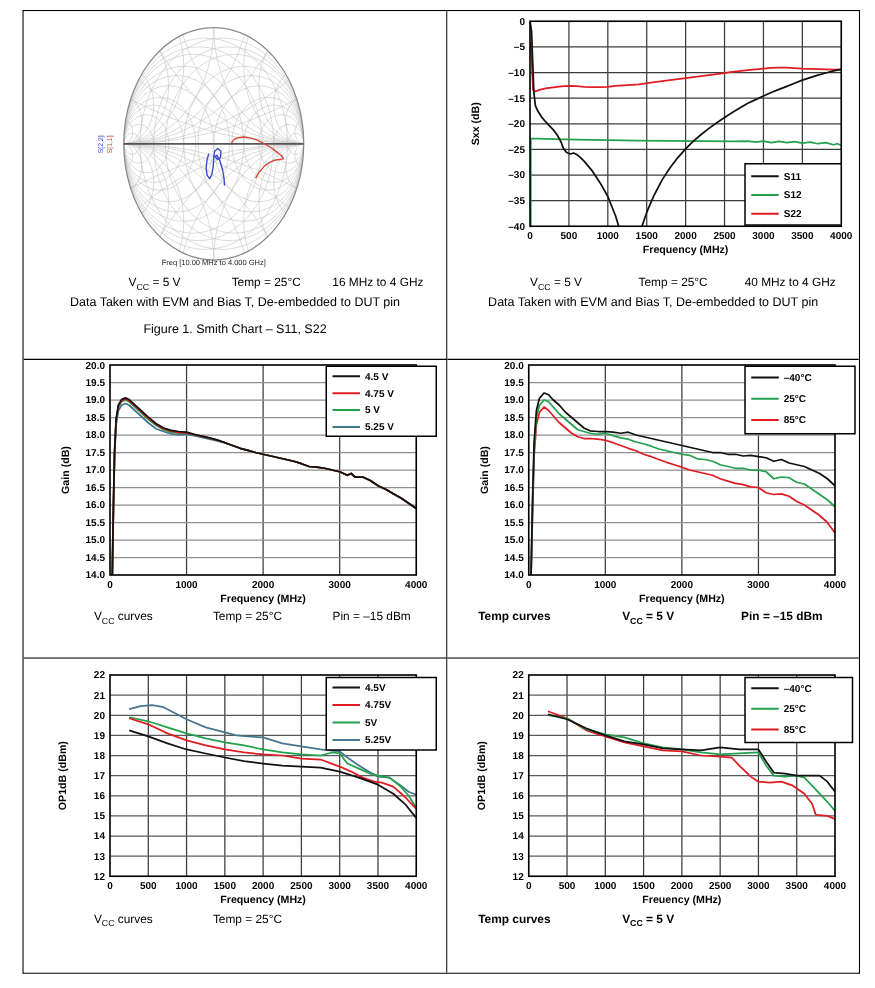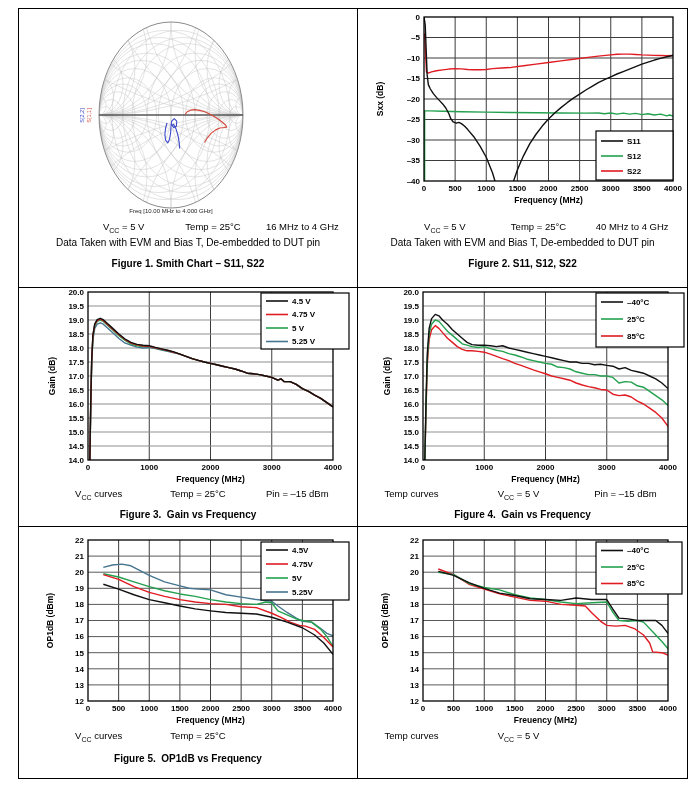--- a/index.html
+++ b/index.html
@@ -10,23 +10,23 @@
   .cell{position:relative;box-sizing:border-box;background:#fff;}
   .bR{border-right:1.5px solid #000;}
   .bB{border-bottom:1.5px solid #000;}
   .csvg{position:absolute;left:0;top:0;}
   .cond{position:absolute;left:0;right:0;font-size:9.5px;display:grid;grid-template-columns:1fr 1fr 1fr;}
   .cond .ci{text-align:center;white-space:pre;}
   .cond sub{font-size:7px;}
   .p1{padding:0 10px 0 60px;}
   .p2{padding:0 8px 0 40px;}
   .p3{padding:0 10px 0 30px;}
-  .p4{padding:0 8px 0 0;}
+  .p4{padding:0 8px 0 0;font-weight:bold;}
   .note{position:absolute;left:0;right:0;text-align:center;font-size:10px;}
-  .caption{position:absolute;left:0;right:0;text-align:center;font-size:10px;font-weight:bold;white-space:pre;}
+  .caption{position:absolute;left:0;right:0;text-align:center;font-size:10px;font-weight:normal;white-space:pre;}
   .r1c{top:212px;}  .r1n{top:228px;}  .r1cap{top:249px;}
   .r2c{top:200px;}  .r2cap{top:221px;}
   .r3c{top:203px;}  .r3cap{top:226px;}
   .smith-freq{position:absolute;left:0;width:304px;top:199px;text-align:center;font-size:6px;color:#222;}
   .tlabel{position:absolute;font-size:5.5px;width:28px;height:7px;line-height:7px;text-align:center;
           transform:rotate(-90deg);white-space:nowrap;}
   .tl1{left:49px;top:103px;}
   .tl2{left:56px;top:103px;}
 </style>
 </head>
@@ -177,21 +177,20 @@
           <text x="269" y="149.8">S12</text>
           <line x1="243" y1="162" x2="265" y2="162" stroke="#e01b22" stroke-width="1.6"></line>
           <text x="269" y="164.8">S22</text>
         </svg>
       <div class="cond r1c p2">
           <span class="ci">V<sub>CC</sub> = 5 V</span>
           <span class="ci">Temp = 25°C</span>
           <span class="ci">40 MHz to 4 GHz</span>
         </div>
       <div class="note r1n">Data Taken with EVM and Bias T, De-embedded to DUT pin</div>
-      <div class="caption r1cap">Figure 2. S11, S12, S22</div>
     </div>
 
     <div class="cell bR bB">
       <svg class="csvg" width="339" height="239" viewBox="0 0 339 239" style="font: bold 8px &quot;Liberation Sans&quot;, sans-serif;">
           <defs>
             <clipPath id="cp2">
               <rect x="69" y="4" width="245" height="168"></rect>
             </clipPath>
           </defs>
           <line x1="130.25" y1="4" x2="130.25" y2="172" stroke="#3c3c3c" stroke-width="1"></line>
@@ -243,21 +242,20 @@
           <line x1="247" y1="40" x2="269" y2="40" stroke="#23a14e" stroke-width="1.6"></line>
           <text x="273" y="42.8">5 V</text>
           <line x1="247" y1="53.5" x2="269" y2="53.5" stroke="#46758f" stroke-width="1.6"></line>
           <text x="273" y="56.3">5.25 V</text>
         </svg>
       <div class="cond r2c p3">
           <span class="ci">V<sub>CC</sub> curves</span>
           <span class="ci">Temp = 25°C</span>
           <span class="ci">Pin = –15 dBm</span>
         </div>
-      <div class="caption r2cap">Figure 3.  Gain vs Frequency</div>
     </div>
 
     <div class="cell bB">
       <svg class="csvg" width="329" height="239" viewBox="0 0 329 239" style="font: bold 8px &quot;Liberation Sans&quot;, sans-serif;">
           <defs>
             <clipPath id="cp3">
               <rect x="65" y="4" width="245" height="168"></rect>
             </clipPath>
           </defs>
           <line x1="126.25" y1="4" x2="126.25" y2="172" stroke="#3c3c3c" stroke-width="1"></line>
@@ -306,21 +304,20 @@
           <line x1="243" y1="31" x2="265" y2="31" stroke="#23a14e" stroke-width="1.6"></line>
           <text x="269" y="33.8">25°C</text>
           <line x1="243" y1="48" x2="265" y2="48" stroke="#e01b22" stroke-width="1.6"></line>
           <text x="269" y="50.8">85°C</text>
         </svg>
       <div class="cond r2c p4">
           <span class="ci">Temp curves</span>
           <span class="ci">V<sub>CC</sub> = 5 V</span>
           <span class="ci">Pin = –15 dBm</span>
         </div>
-      <div class="caption r2cap">Figure 4.  Gain vs Frequency</div>
     </div>
 
     <div class="cell bR">
       <svg class="csvg" width="339" height="251" viewBox="0 0 339 251" style="font: bold 8px &quot;Liberation Sans&quot;, sans-serif;">
           <defs>
             <clipPath id="cp4">
               <rect x="69" y="13" width="245" height="161"></rect>
             </clipPath>
           </defs>
           <line x1="99.625" y1="13" x2="99.625" y2="174" stroke="#3c3c3c" stroke-width="1"></line>
@@ -376,21 +373,20 @@
           <line x1="247" y1="51" x2="269" y2="51" stroke="#23a14e" stroke-width="1.6"></line>
           <text x="273" y="53.8">5V</text>
           <line x1="247" y1="65" x2="269" y2="65" stroke="#46758f" stroke-width="1.6"></line>
           <text x="273" y="67.8">5.25V</text>
         </svg>
       <div class="cond r3c p3">
           <span class="ci">V<sub>CC</sub> curves</span>
           <span class="ci">Temp = 25°C</span>
           <span class="ci"></span>
         </div>
-      <div class="caption r3cap">Figure 5.  OP1dB vs Frequency</div>
     </div>
 
     <div class="cell">
       <svg class="csvg" width="329" height="251" viewBox="0 0 329 251" style="font: bold 8px &quot;Liberation Sans&quot;, sans-serif;">
           <defs>
             <clipPath id="cp5">
               <rect x="65" y="13" width="245" height="161"></rect>
             </clipPath>
           </defs>
           <line x1="95.625" y1="13" x2="95.625" y2="174" stroke="#3c3c3c" stroke-width="1"></line>

